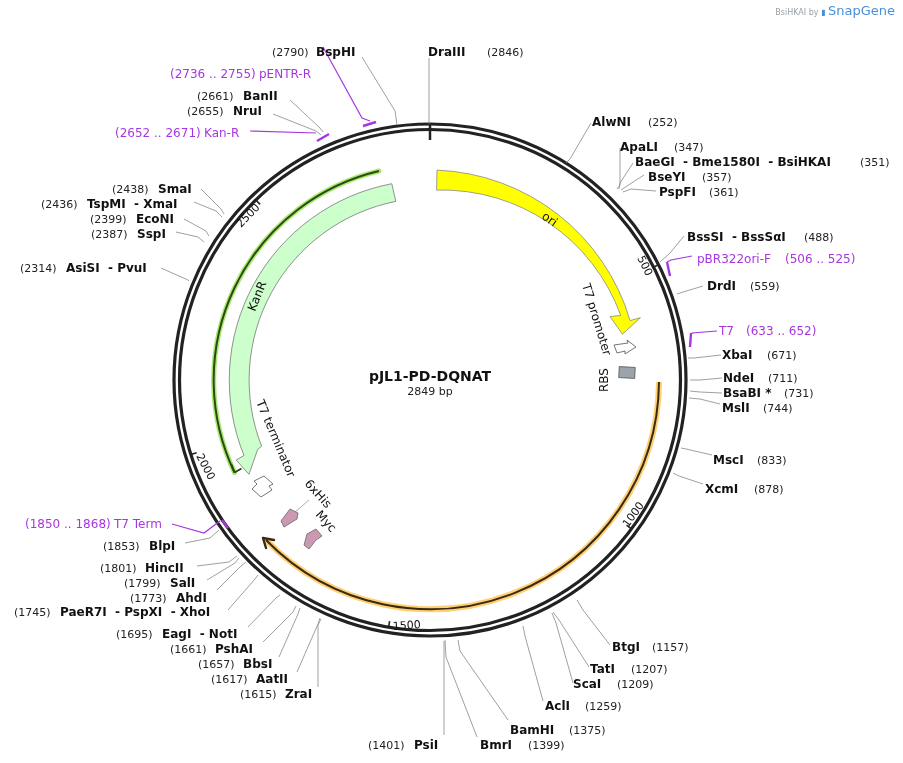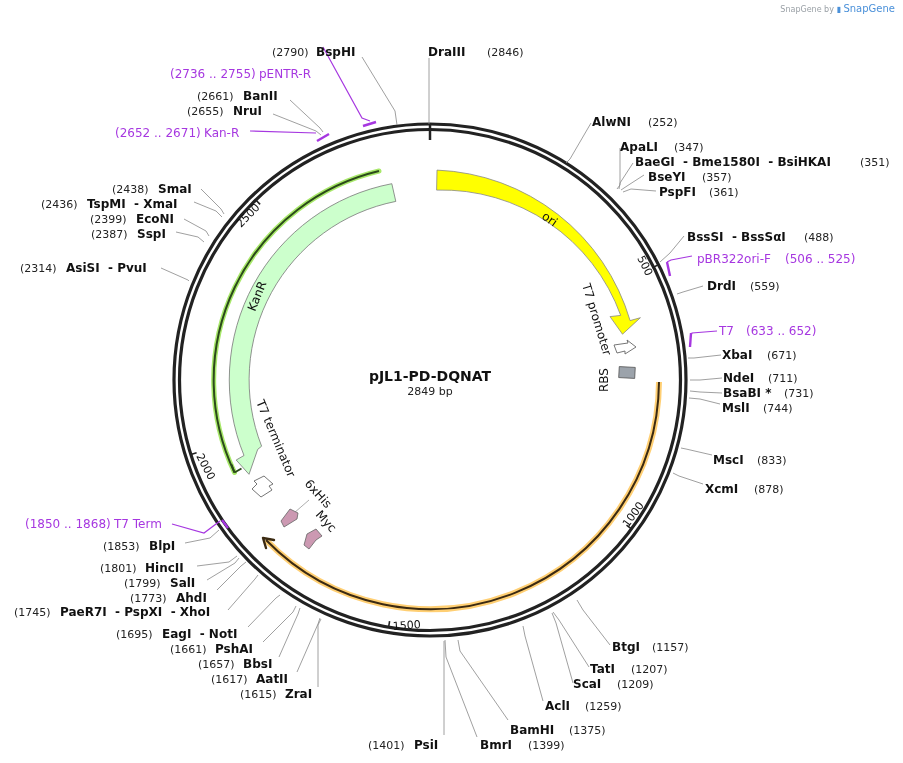--- a/index.html
+++ b/index.html
@@ -8,27 +8,27 @@
   #map { position:absolute; left:0; top:0; }
   .enz { font-family:"DejaVu Sans", sans-serif; font-size:12px; font-weight:bold; fill:#111; }
   .pos { font-family:"DejaVu Sans", sans-serif; font-size:11px; fill:#222; }
   .primer { font-family:"DejaVu Sans", sans-serif; font-size:12px; fill:#a637e0; }
   .flab { font-family:"DejaVu Sans", sans-serif; font-size:12px; fill:#111; }
   .tick { font-family:"DejaVu Sans", sans-serif; font-size:11px; fill:#111; }
   .title { font-family:"DejaVu Sans", sans-serif; font-size:14px; font-weight:bold; fill:#111; }
   .sub { font-family:"DejaVu Sans", sans-serif; font-size:11px; fill:#222; }
   .credit { position:absolute; right:8px; top:3px; font-size:8px; color:#9aa0a6;
             font-family:"DejaVu Sans", sans-serif; }
-  .credit .brand { color:#4a90d9; font-size:10px; }
+  .credit .brand { color:#4a90d9; font-size:13px; }
 </style>
 </head>
 <body>
 
 <div class="credit">
-  <span>SnapGene by</span>
+  <span>BsiHKAI by</span>
   <span style="color:#4a90d9;">▮</span>
   <span class="brand">SnapGene</span>
 </div>
 
 <svg id="map" width="903" height="763" viewBox="0 0 903 763">
 
   <g>
     <circle cx="430" cy="380" r="256" fill="none" stroke="#222" stroke-width="3.2"></circle>
     <circle cx="430" cy="380" r="250.5" fill="none" stroke="#222" stroke-width="3.2"></circle>
   </g>

